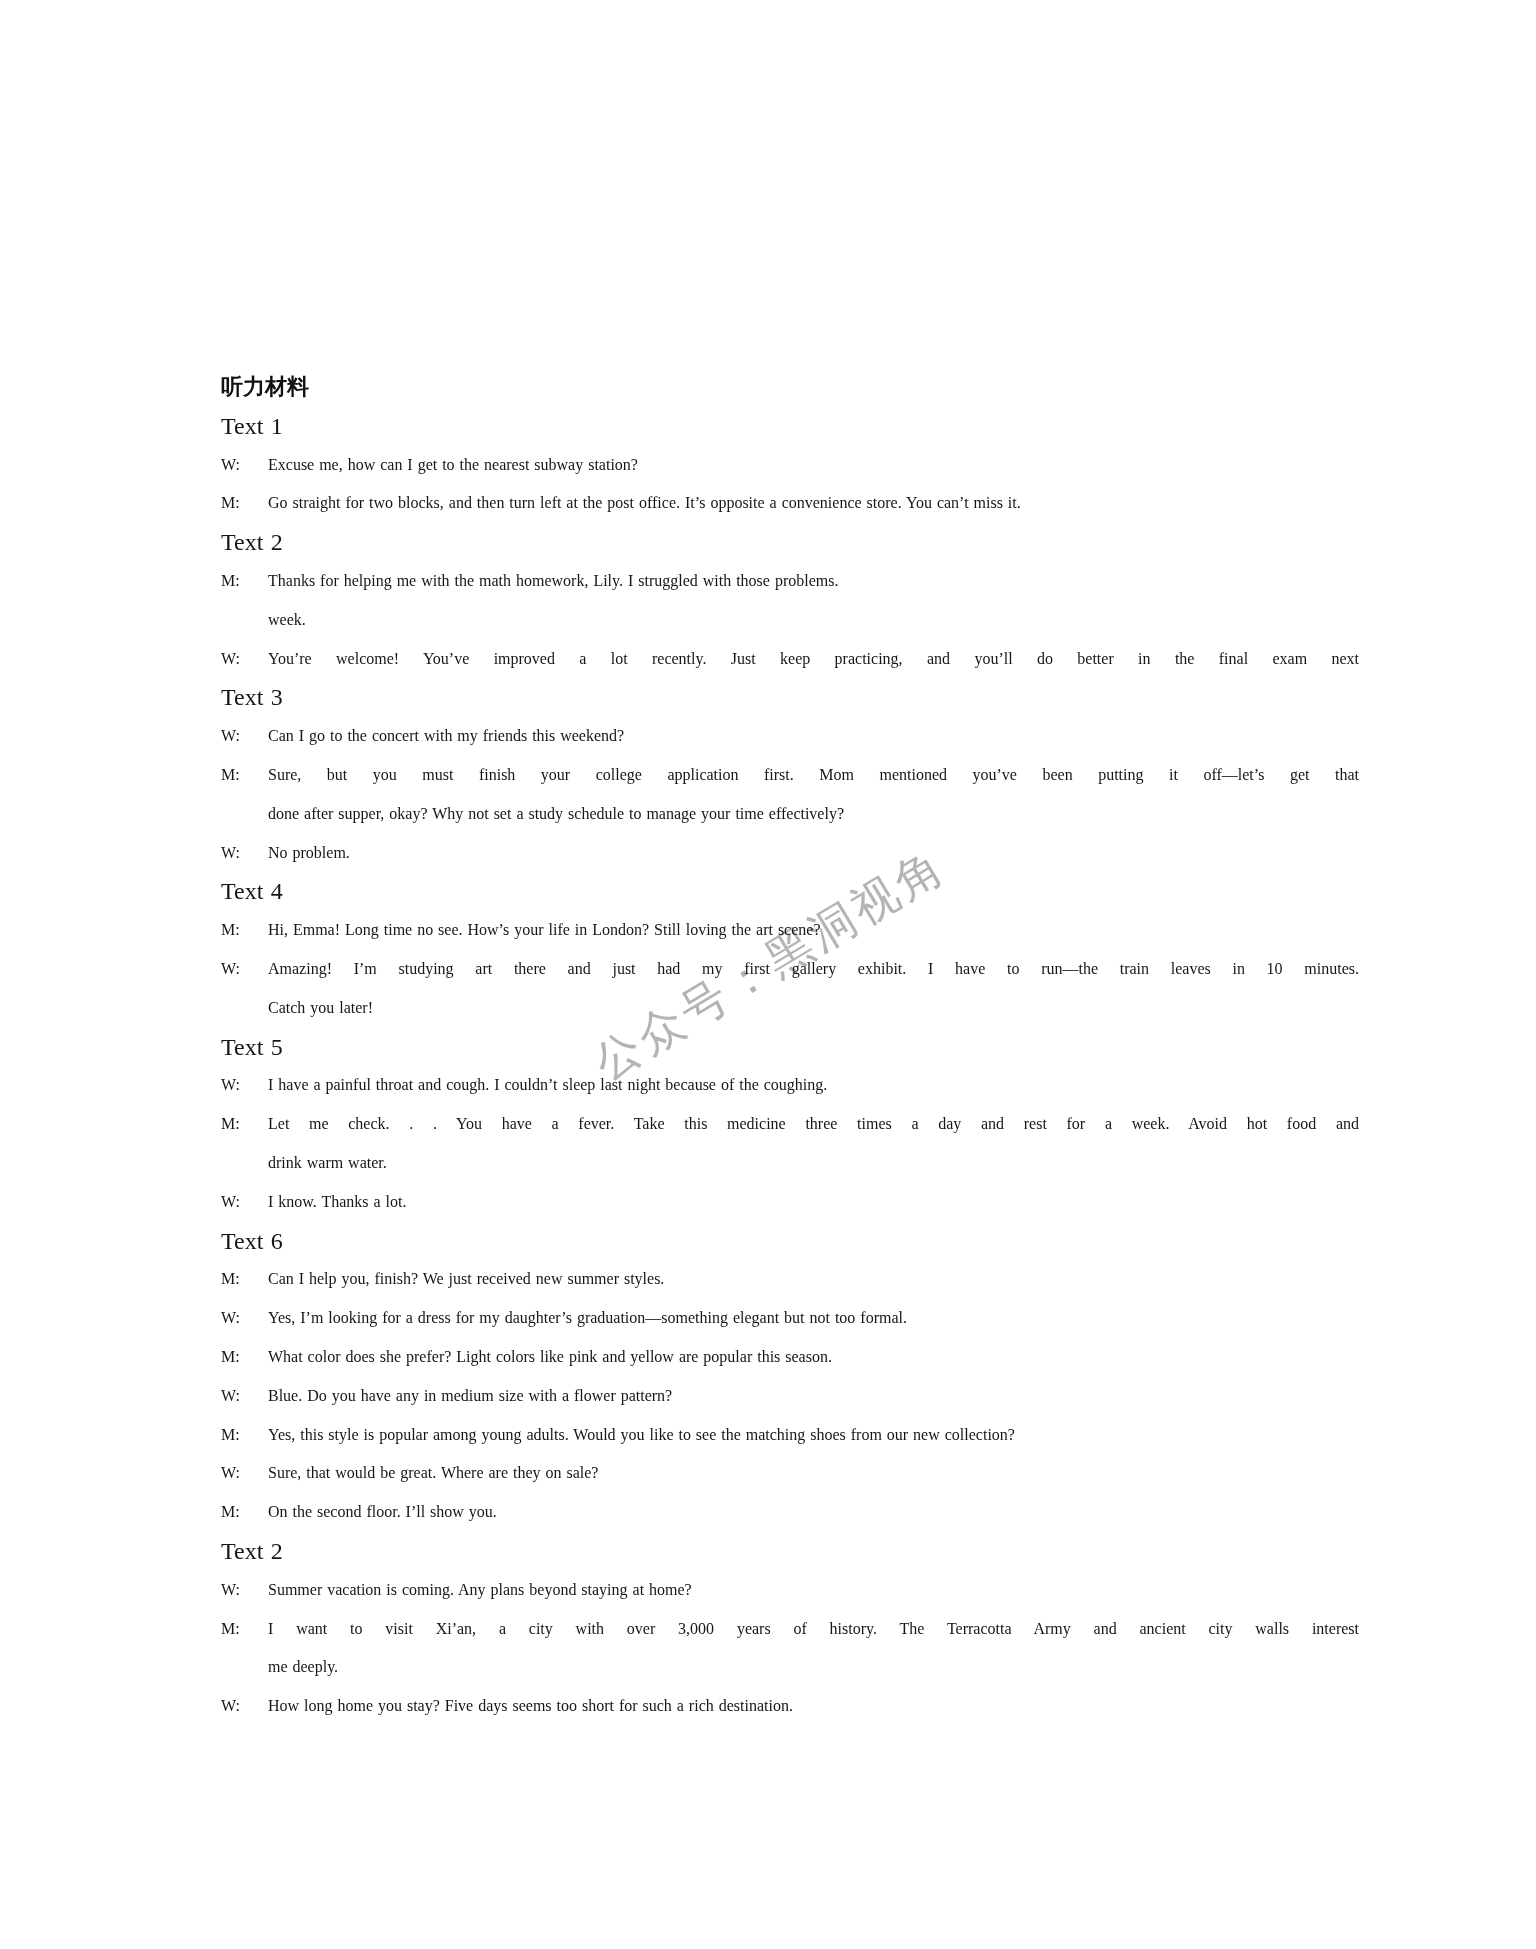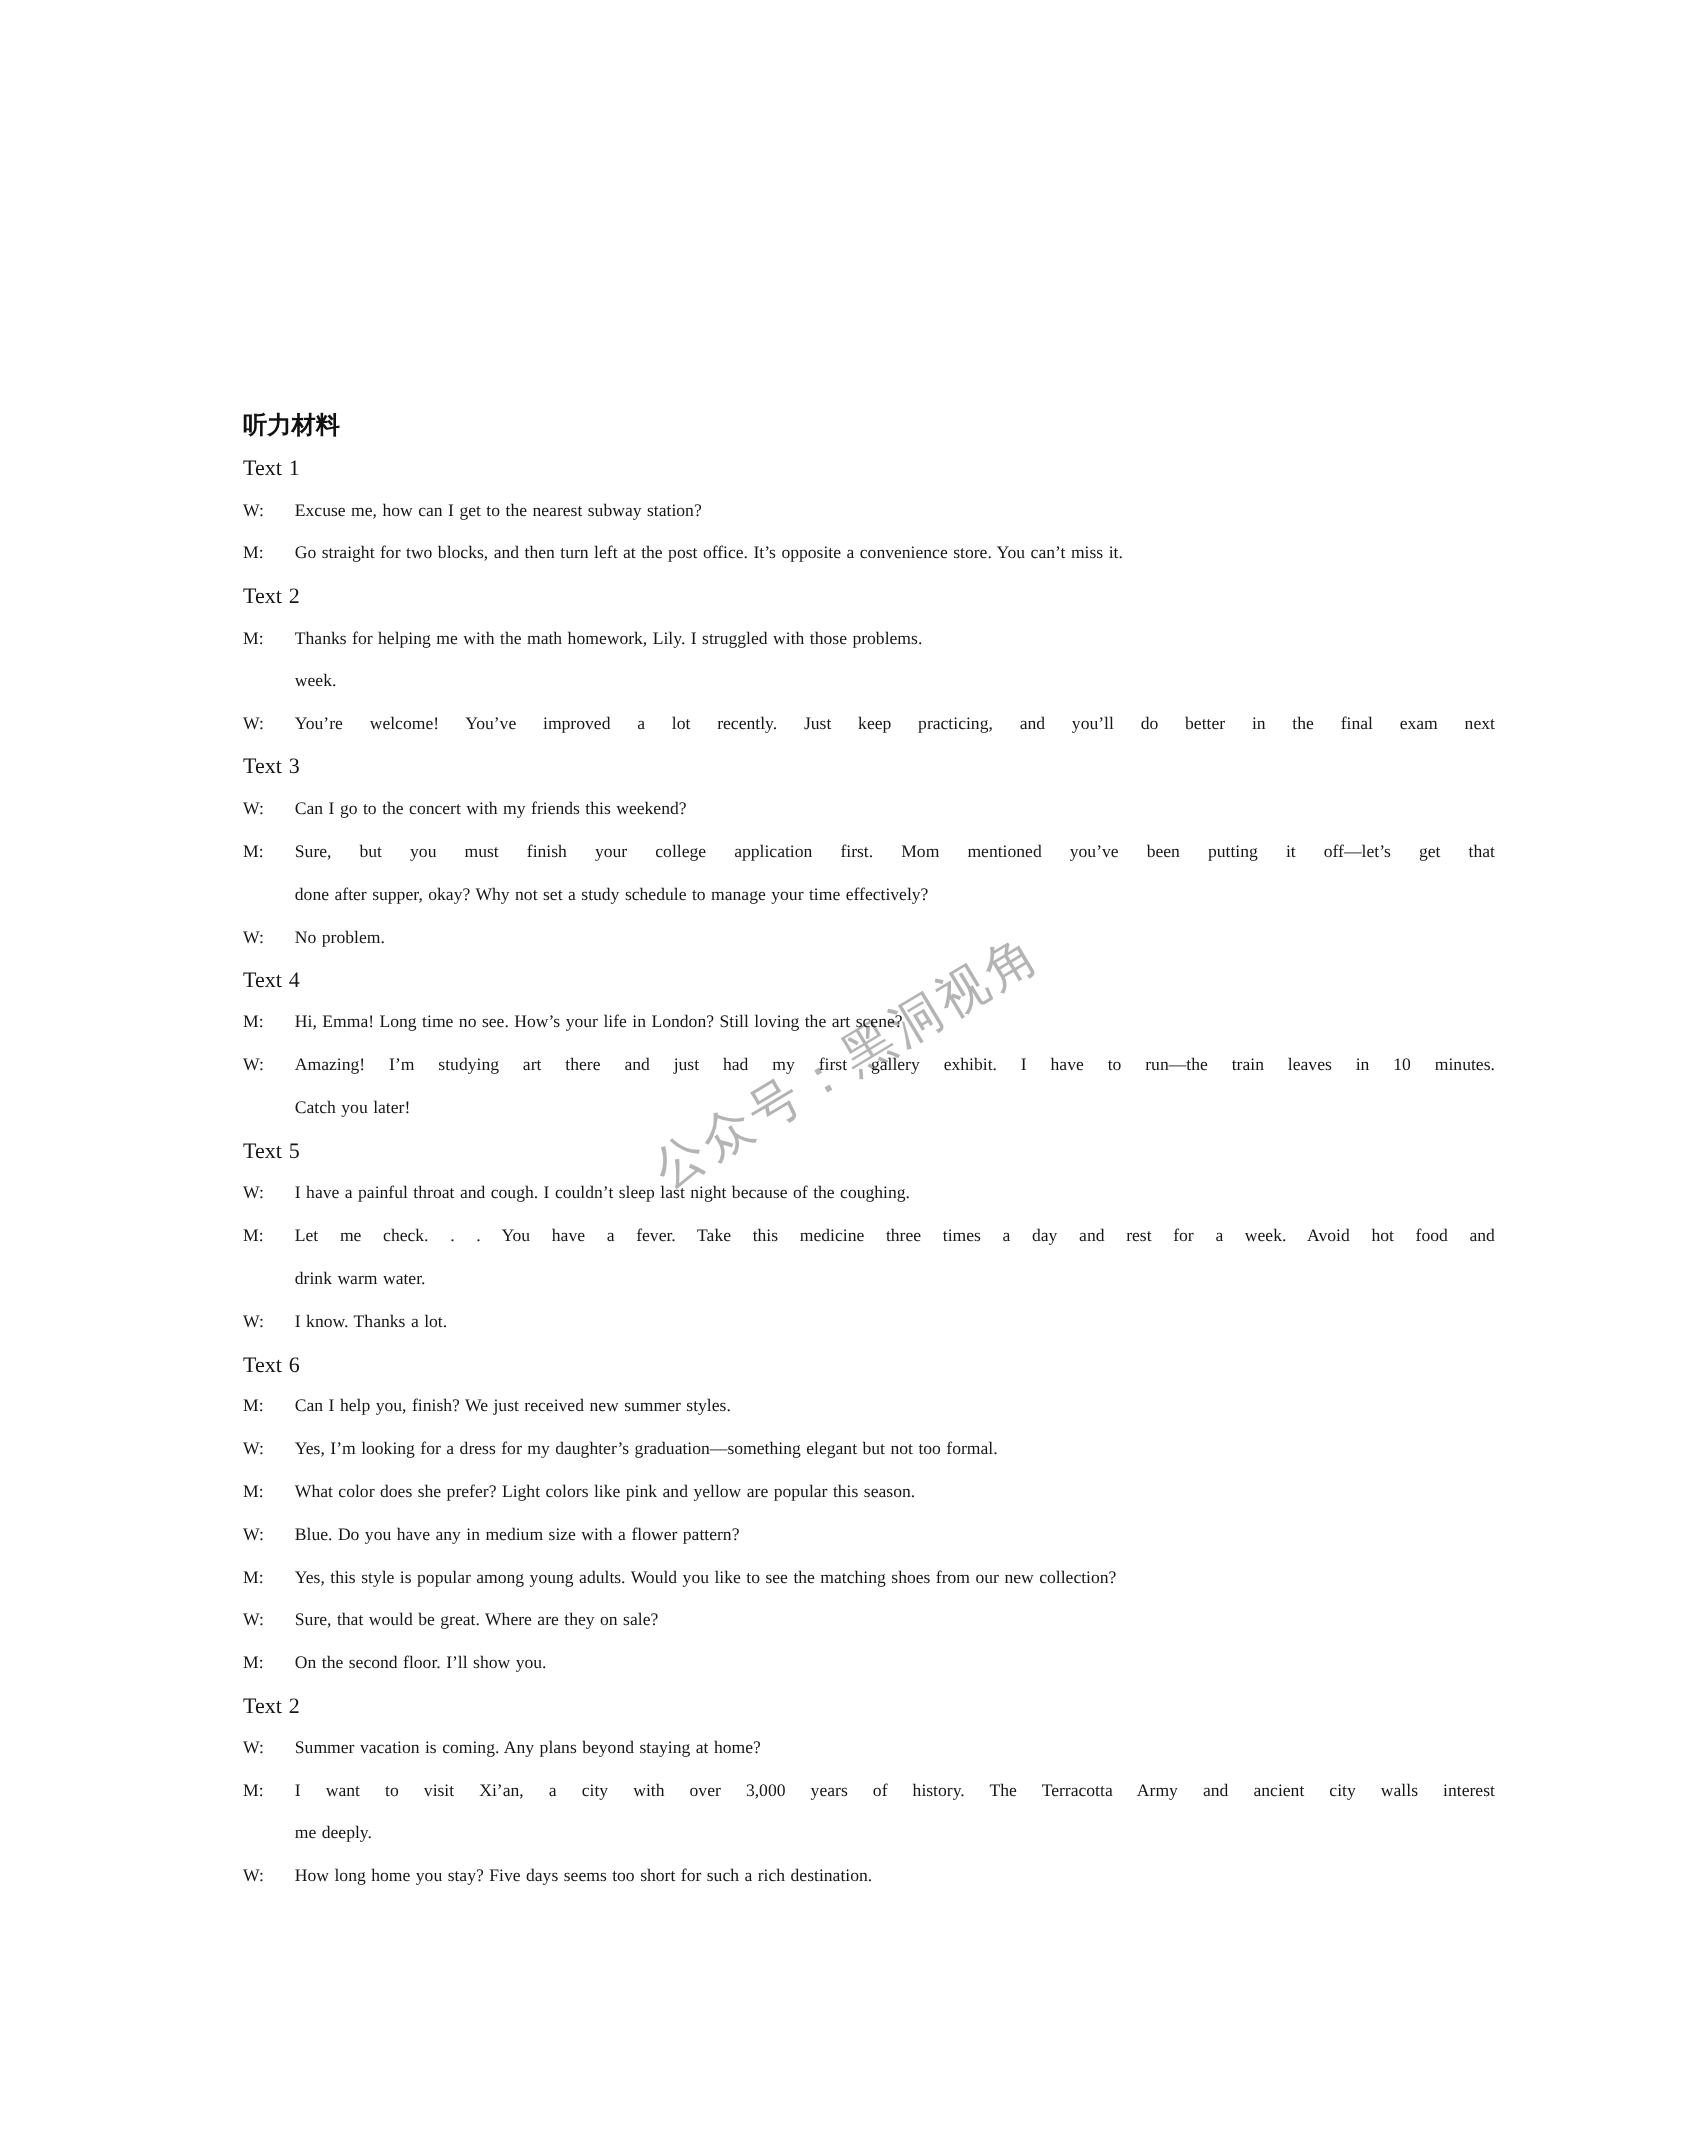--- a/index.html
+++ b/index.html
@@ -42,21 +42,21 @@
   .row {
     font-size: 16px;
     line-height: 38.8px;
     white-space: nowrap;
     word-spacing: 0.06em;
   }
   .row.fill {
     text-align: justify;
     text-align-last: justify;
   }
-  .label-row { font-size: 20px; }
+  .label-row { font-size: 24px; }
   .speaker {
     display: inline-block;
     width: 47px;
   }
   .cont { padding-left: 47px; }
 </style>
 </head>
 <body>
 
 <div class="page">

